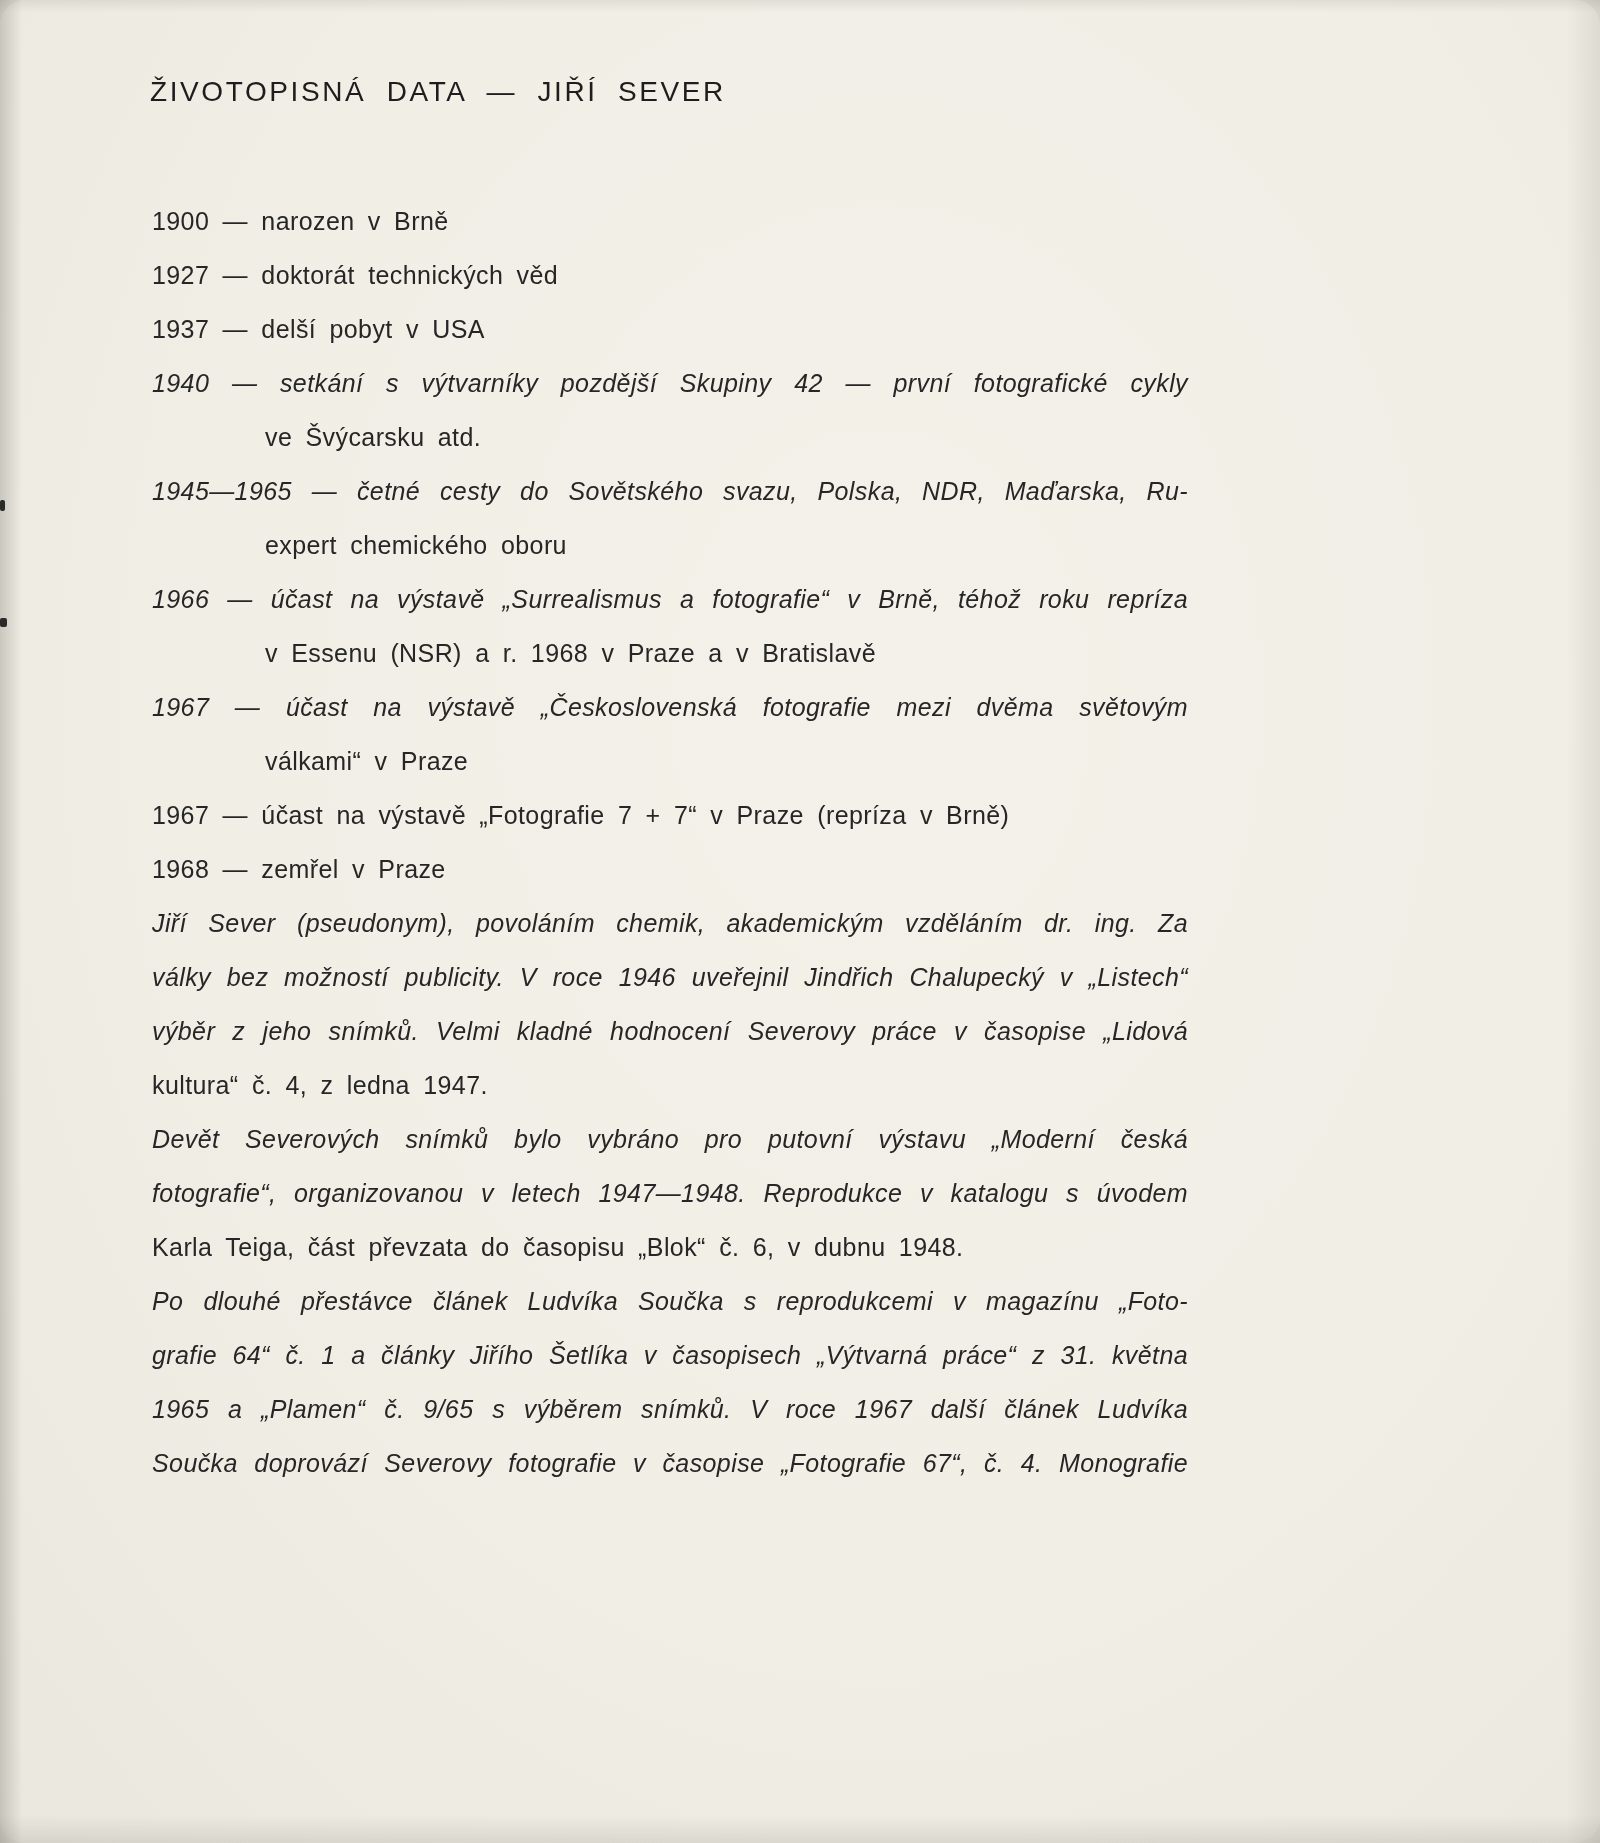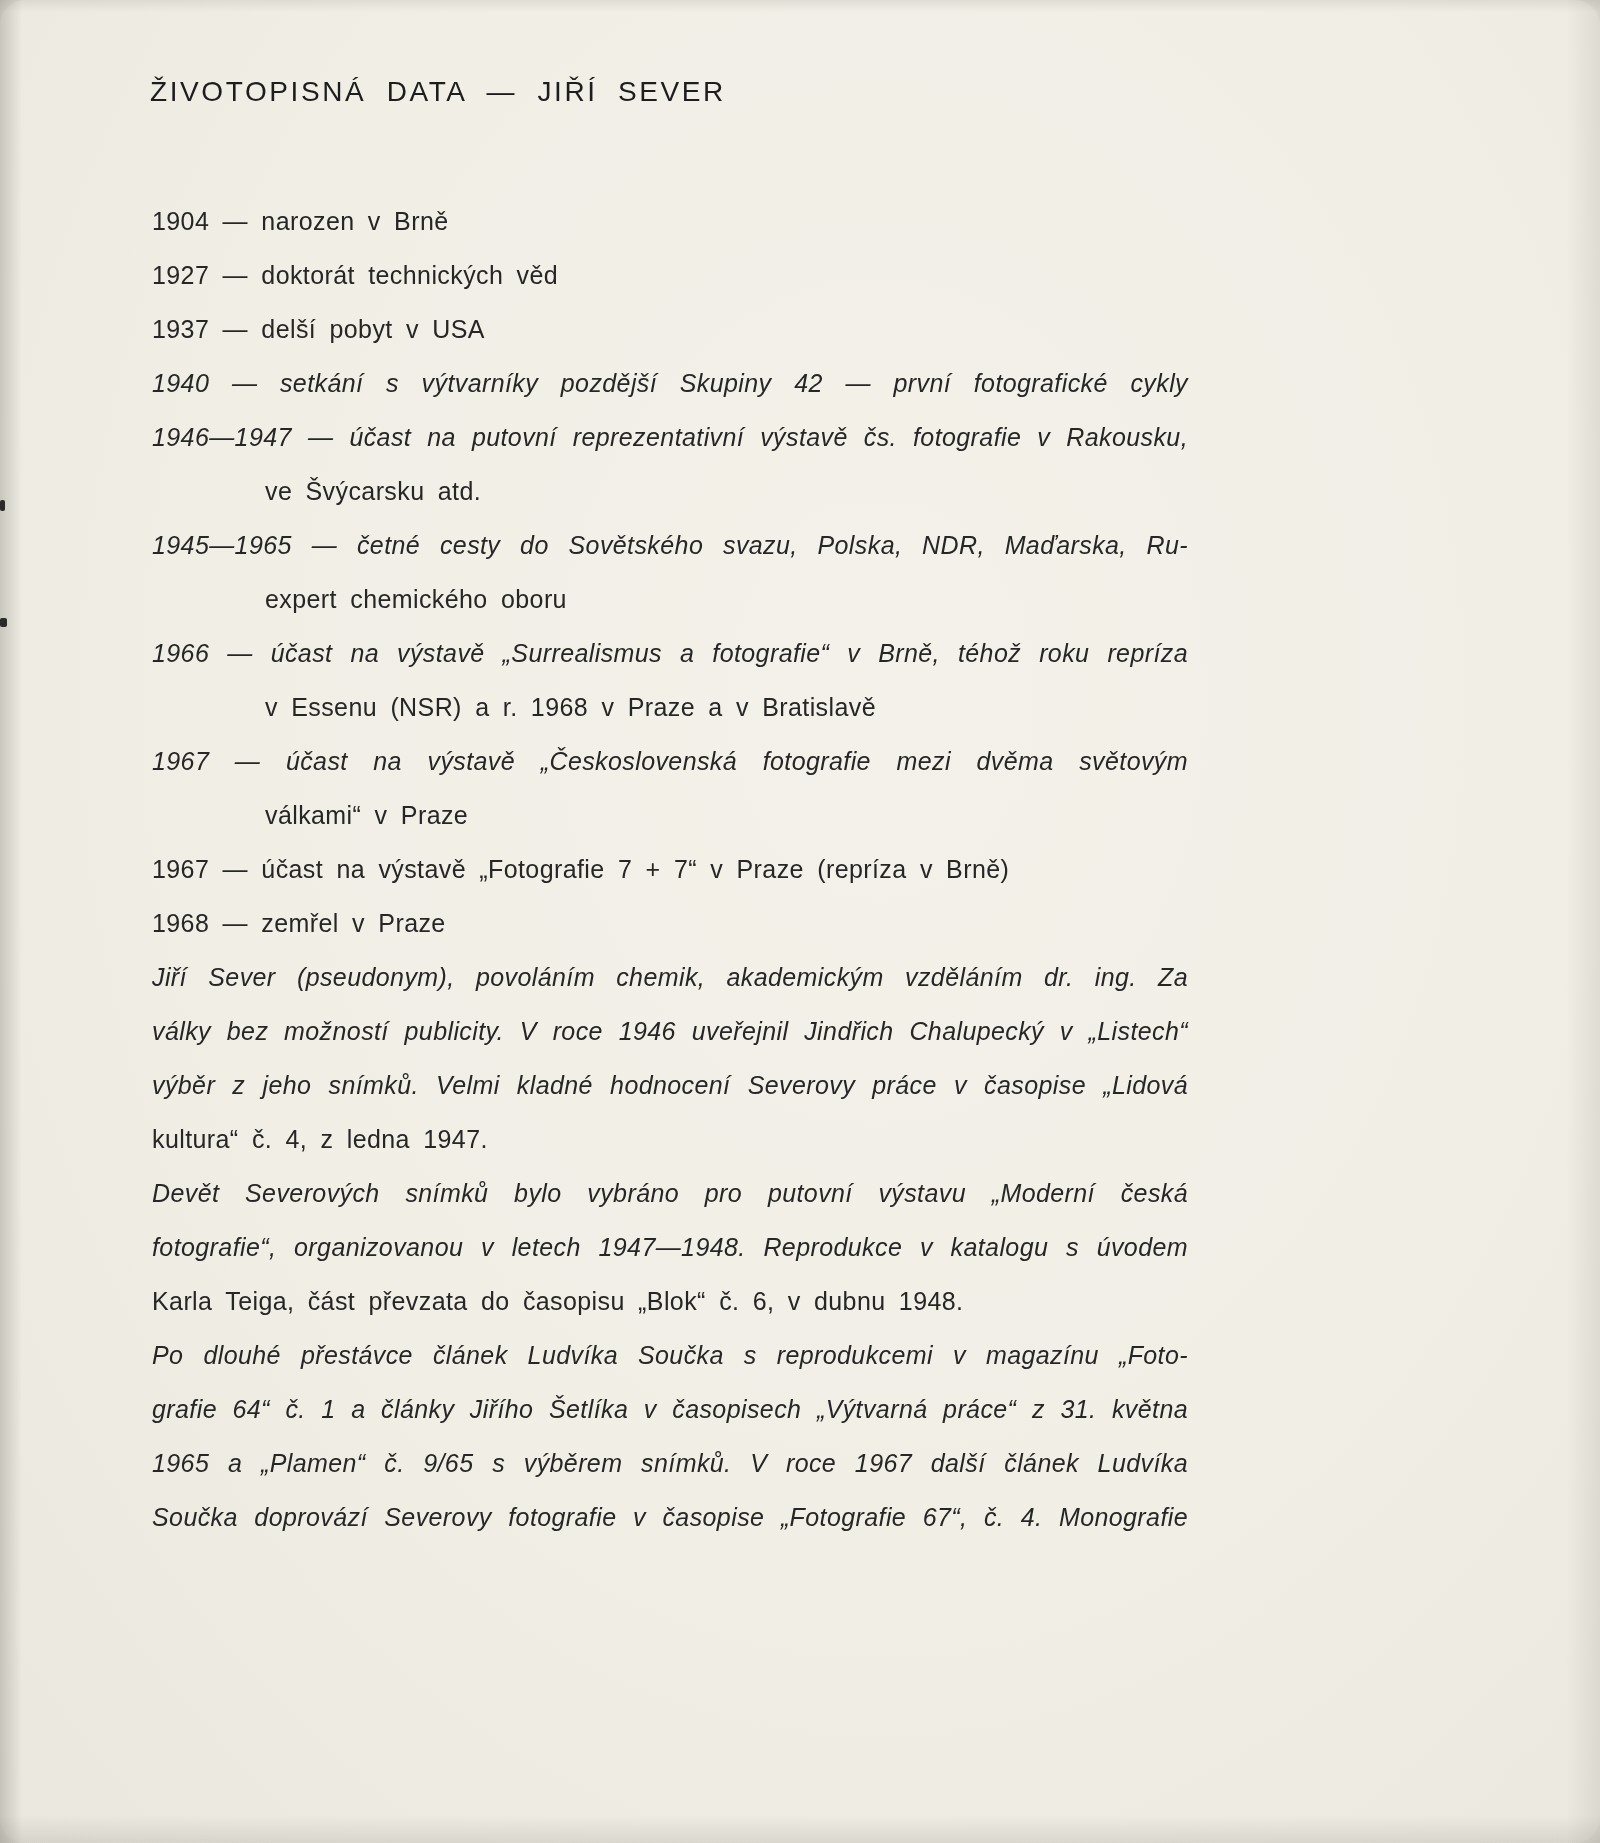--- a/index.html
+++ b/index.html
@@ -66,21 +66,21 @@
 
 <div class="paper">
 
   <div class="doc-title">ŽIVOTOPISNÁ DATA — JIŘÍ SEVER</div>
 
   <div class="content">
 
     <div>
 
       <div class="line">
-        <span class="yr">1904</span>
+        <span class="yr">1900</span>
         <span class="dash">—</span>
         <span>narozen v Brně</span>
       </div>
 
       <div class="line">
         <span class="yr">1927</span>
         <span class="dash">—</span>
         <span>doktorát technických věd</span>
       </div>
 
@@ -90,25 +90,20 @@
         <span class="dash">—</span>
         <span>delší pobyt v USA</span>
       </div>
 
       <div class="line j">
         <span class="yr">1940</span>
         <span class="dash">—</span>
         <span>setkání s výtvarníky pozdější Skupiny 42 — první fotografické cykly</span>
       </div>
 
-      <div class="line j">
-        <span class="yr">1946—1947</span>
-        <span class="dash">—</span>
-        <span>účast na putovní reprezentativní výstavě čs. fotografie v Rakousku,</span>
-      </div>
       <div class="line cont">ve Švýcarsku atd.</div>
 
       <div class="line j">
         <span class="yr">1945—1965</span>
         <span class="dash">—</span>
         <span>četné cesty do Sovětského svazu, Polska, NDR, Maďarska, Ru-</span>
       </div>
       <div class="line cont">expert chemického oboru</div>
 
       <div class="line j">

